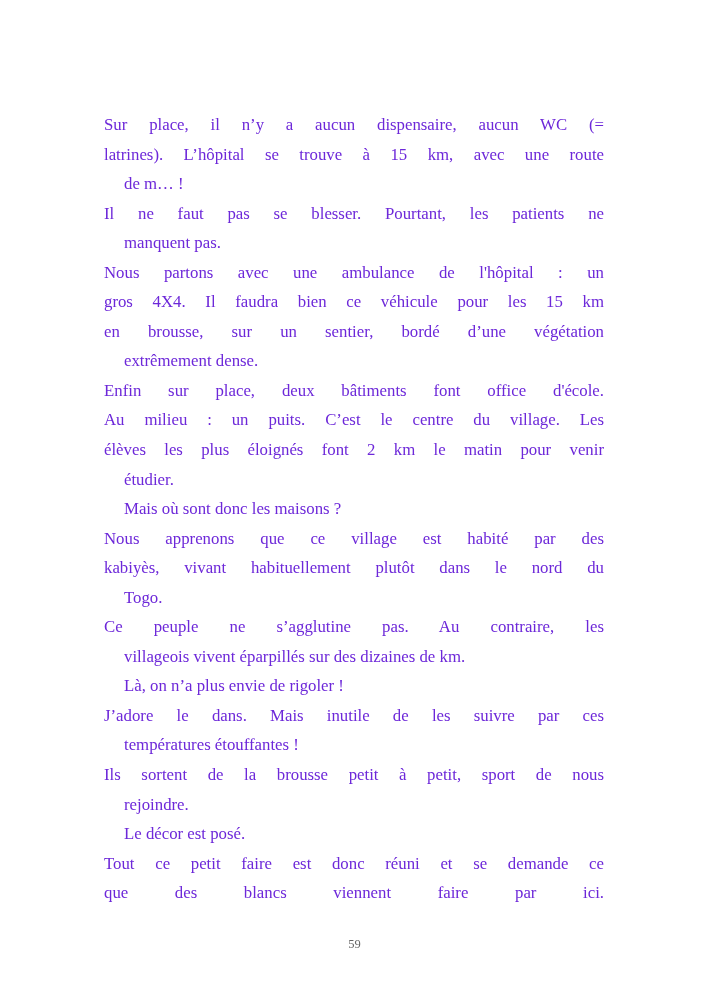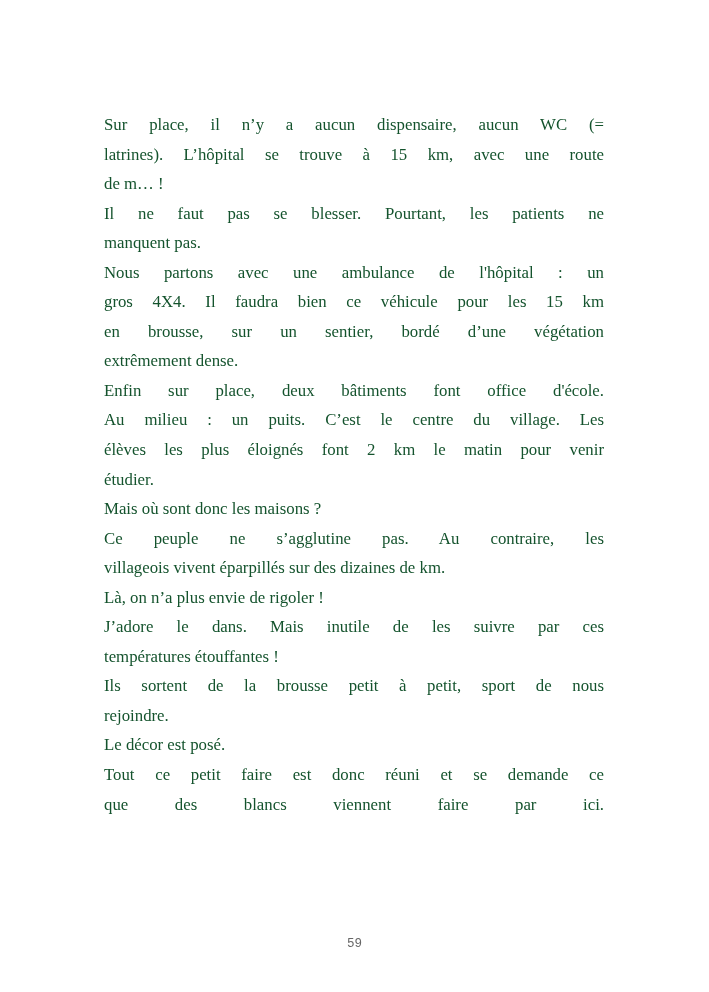--- a/index.html
+++ b/index.html
@@ -28,37 +28,38 @@
     margin: 0;
     padding: 0;
   }
   .line {
     text-align: justify;
     text-align-last: justify;
     white-space: normal;
   }
   .line.para-end {
     text-align-last: left;
+    margin-left: 20px;
   }
   .page-number {
     position: absolute;
     top: 937px;
     left: 0;
     width: 709px;
     text-align: center;
-    font-family: Liberation Mono, monospace;
+    font-family: Liberation Serif, serif;
     font-size: 12.5px;
     color: #666666;
   }
 </style>
 </head>
 <body>
 
 <div class="page">
-  <div class="text-block" style="color: #14532d;">
+  <div class="text-block" style="color: #6d28d9;">
       <div class="paragraph">
         <div class="line">Sur place, il n’y a aucun dispensaire, aucun WC (=</div>
         <div class="line">latrines). L’hôpital se trouve à 15 km, avec une route</div>
         <div class="line para-end">de m… !</div>
       </div>
       <div class="paragraph">
         <div class="line">Il ne faut pas se blesser. Pourtant, les patients ne</div>
         <div class="line para-end">manquent pas.</div>
       </div>
       <div class="paragraph">
@@ -68,20 +69,25 @@
         <div class="line para-end">extrêmement dense.</div>
       </div>
       <div class="paragraph">
         <div class="line">Enfin sur place, deux bâtiments font office d'école.</div>
         <div class="line">Au milieu : un puits. C’est le centre du village. Les</div>
         <div class="line">élèves les plus éloignés font 2 km le matin pour venir</div>
         <div class="line para-end">étudier.</div>
       </div>
       <div class="paragraph">
         <div class="line para-end">Mais où sont donc les maisons ?</div>
+      </div>
+      <div class="paragraph">
+        <div class="line">Nous apprenons que ce village est habité par des</div>
+        <div class="line">kabiyès, vivant habituellement plutôt dans le nord du</div>
+        <div class="line para-end">Togo.</div>
       </div>
       <div class="paragraph">
         <div class="line">Ce peuple ne s’agglutine pas. Au contraire, les</div>
         <div class="line para-end">villageois vivent éparpillés sur des dizaines de km.</div>
       </div>
       <div class="paragraph">
         <div class="line para-end">Là, on n’a plus envie de rigoler !</div>
       </div>
       <div class="paragraph">
         <div class="line">J’adore le dans. Mais inutile de les suivre par ces</div>

